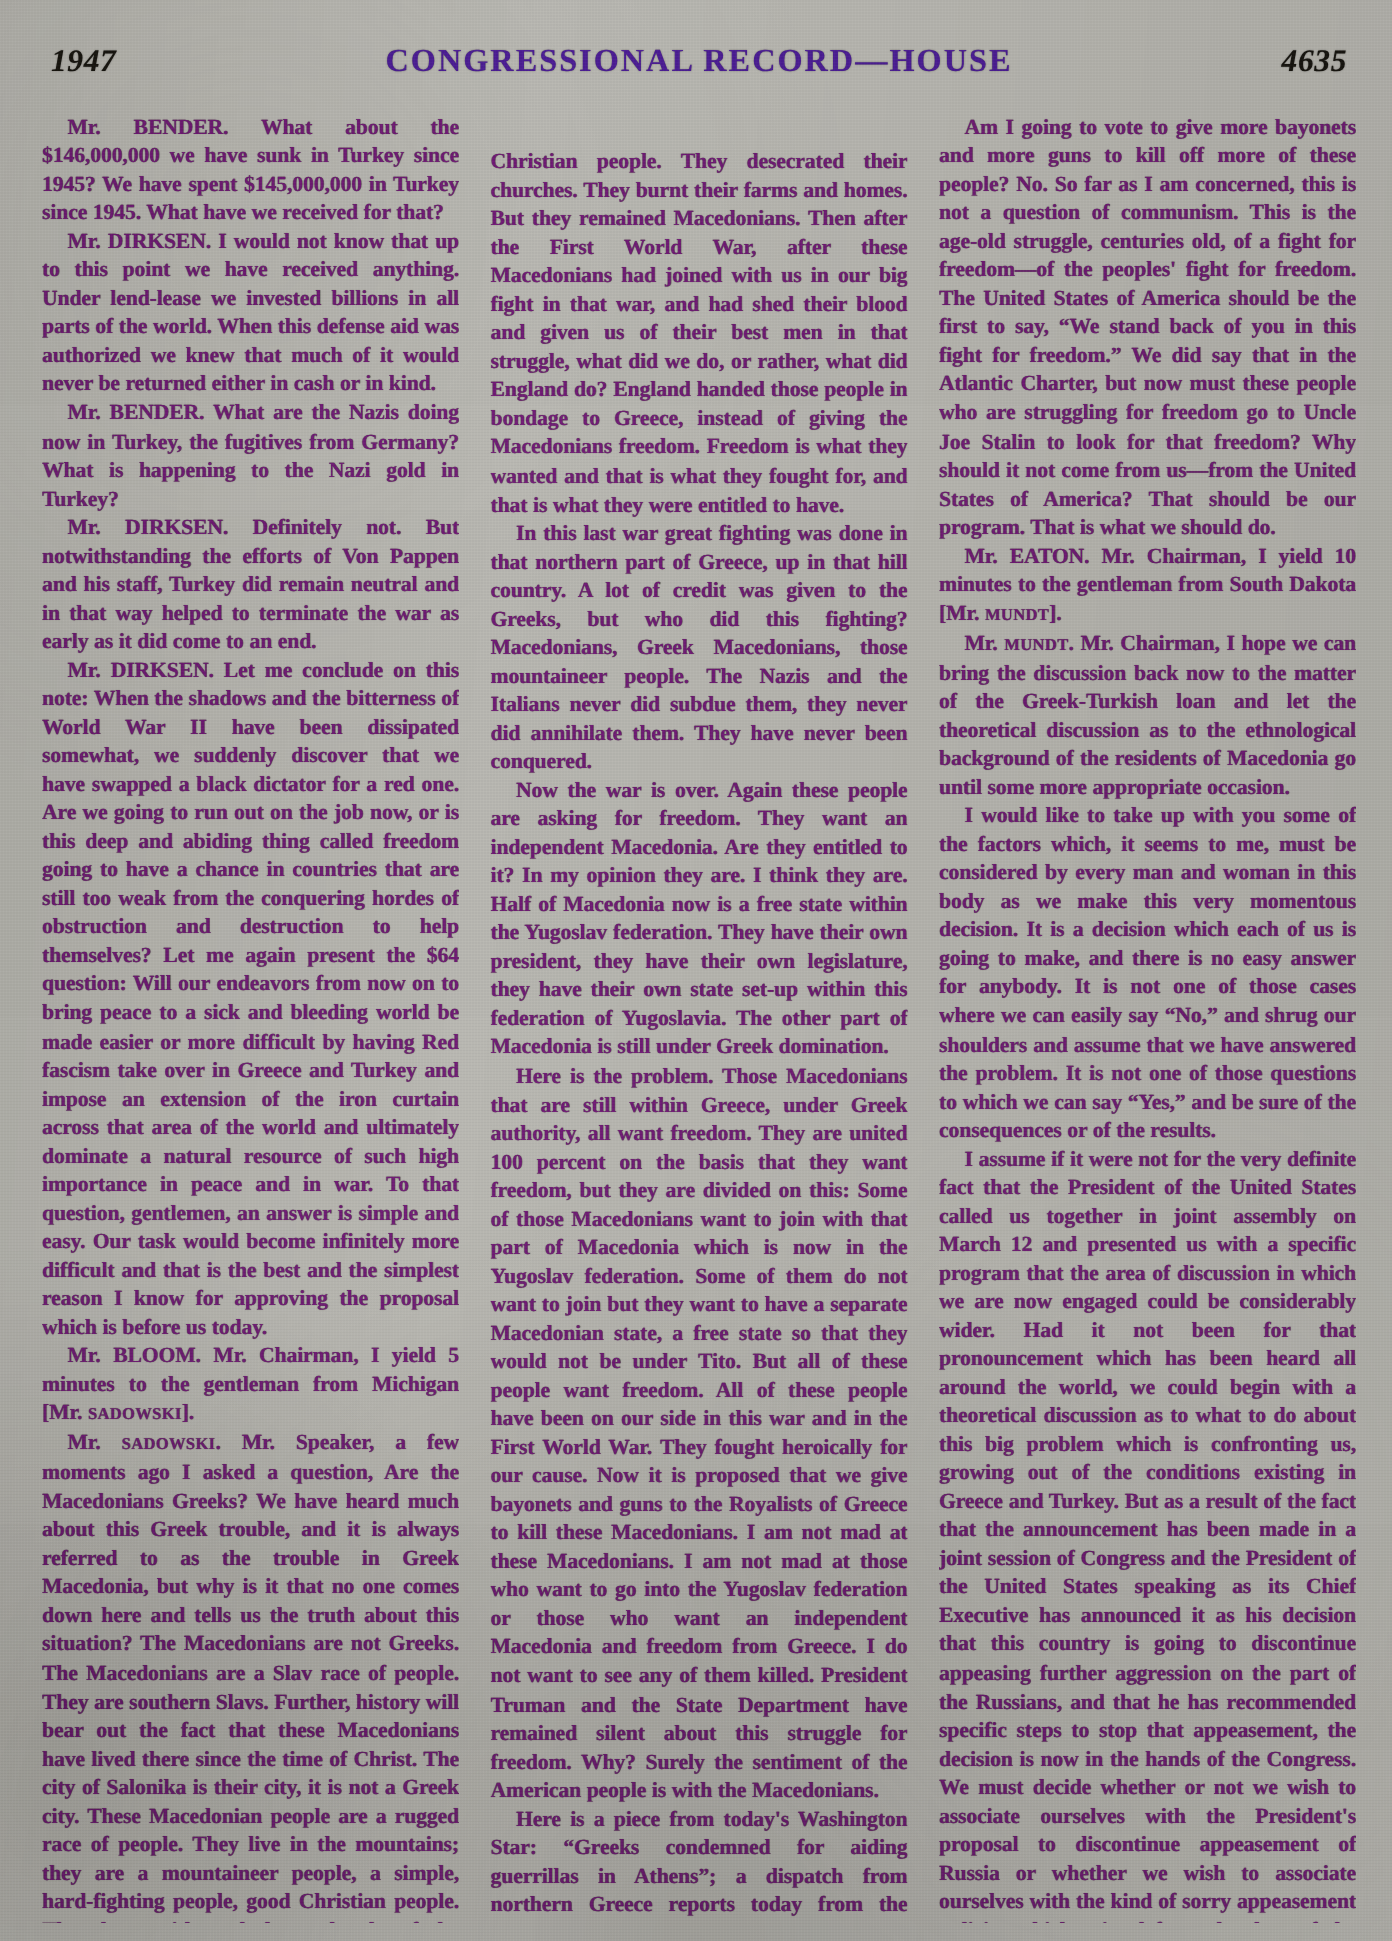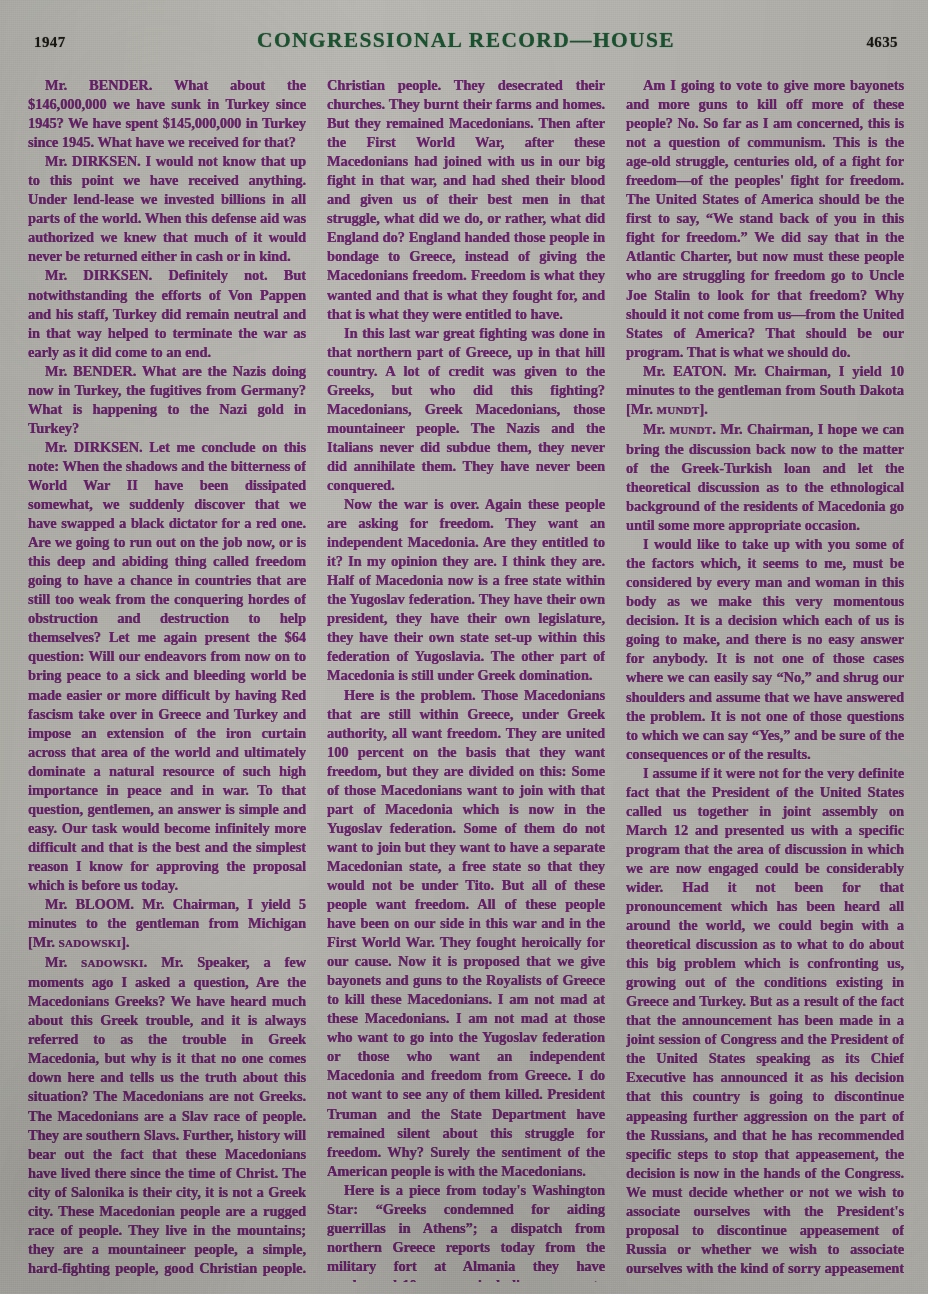--- a/index.html
+++ b/index.html
@@ -52,31 +52,32 @@
     top: 28px;
     left: 34px;
     right: 30px;
     height: 34px;
     display: flex;
     align-items: baseline;
     justify-content: space-between;
     z-index: 3;
   }
   .rh-year, .rh-page {
-    font-size: 15px;
+    font-size: 21px;
     font-weight: bold;
     letter-spacing: 0.4px;
     color: #17150f;
     text-shadow: 0 0 1px rgba(30,28,24,0.55);
+    font-style: italic;
   }
   .rh-title {
     font-size: 21.5px;
     font-weight: bold;
     letter-spacing: 1.35px;
-    color: #14532d;
+    color: #4c1d95;
     text-shadow: 0 0 1px rgba(30,28,24,0.55);
     white-space: nowrap;
   }
 
   
   .columns {
     position: absolute;
     top: 76px;
     left: 28px;
     width: 876px;
@@ -100,21 +101,21 @@
     line-height: 19.05px;
     font-weight: bold;
     letter-spacing: -0.05px;
     word-spacing: 0.2px;
     color: #701a75;
     text-shadow:
       0.35px 0 0.45px rgba(40,38,33,0.55),
       -0.3px 0.3px 0.5px rgba(55,52,46,0.40);
     -webkit-font-smoothing: none;
   }
-  .col p.cont { text-indent: 0; }
+  .col p.cont { text-indent: 0; margin-top: 23px; }
   .col p:last-child { text-align: justify; }
 
   .sc {
     font-variant: small-caps;
     font-size: 11px;
     letter-spacing: 0.25px;
   }
 </style>
 </head>
 <body>
@@ -124,22 +125,22 @@
   <div class="running-head">
     <div class="rh-year">1947</div>
     <div class="rh-title">CONGRESSIONAL RECORD—HOUSE</div>
     <div class="rh-page">4635</div>
   </div>
 
   <div class="columns">
     <div class="col" id="col1">
         <p>Mr. BENDER. What about the $146,000,000 we have sunk in Turkey since 1945? We have spent $145,000,000 in Turkey since 1945. What have we received for that?</p>
         <p>Mr. DIRKSEN. I would not know that up to this point we have received anything. Under lend-lease we invested billions in all parts of the world. When this defense aid was authorized we knew that much of it would never be returned either in cash or in kind.</p>
+        <p>Mr. BENDER. What are the Nazis doing now in Turkey, the fugitives from Germany? What is happening to the Nazi gold in Turkey?</p>
         <p>Mr. DIRKSEN. Definitely not. But notwithstanding the efforts of Von Pappen and his staff, Turkey did remain neutral and in that way helped to terminate the war as early as it did come to an end.</p>
-        <p>Mr. BENDER. What are the Nazis doing now in Turkey, the fugitives from Germany? What is happening to the Nazi gold in Turkey?</p>
         <p>Mr. DIRKSEN. Let me conclude on this note: When the shadows and the bitterness of World War II have been dissipated somewhat, we suddenly discover that we have swapped a black dictator for a red one. Are we going to run out on the job now, or is this deep and abiding thing called freedom going to have a chance in countries that are still too weak from the conquering hordes of obstruction and destruction to help themselves? Let me again present the $64 question: Will our endeavors from now on to bring peace to a sick and bleeding world be made easier or more difficult by having Red fascism take over in Greece and Turkey and impose an extension of the iron curtain across that area of the world and ultimately dominate a natural resource of such high importance in peace and in war. To that question, gentlemen, an answer is simple and easy. Our task would become infinitely more difficult and that is the best and the simplest reason I know for approving the proposal which is before us today.</p>
         <p>Mr. BLOOM. Mr. Chairman, I yield 5 minutes to the gentleman from Michigan [Mr. <span class="sc">SADOWSKI</span>].</p>
         <p>Mr. <span class="sc">SADOWSKI</span>. Mr. Speaker, a few moments ago I asked a question, Are the Macedonians Greeks? We have heard much about this Greek trouble, and it is always referred to as the trouble in Greek Macedonia, but why is it that no one comes down here and tells us the truth about this situation? The Macedonians are not Greeks. The Macedonians are a Slav race of people. They are southern Slavs. Further, history will bear out the fact that these Macedonians have lived there since the time of Christ. The city of Salonika is their city, it is not a Greek city. These Macedonian people are a rugged race of people. They live in the mountains; they are a mountaineer people, a simple, hard-fighting people, good Christian people. They have withstood the onslaught of the Romans, the Greeks, and the Turks. The Turks did their best to make Mohammedans out of them. They had them under Turkish domination for many, many years. The Turks practiced every kind of brutality against these</p>
       </div>
     <div class="col" id="col2">
         <p class="cont">Christian people. They desecrated their churches. They burnt their farms and homes. But they remained Macedonians. Then after the First World War, after these Macedonians had joined with us in our big fight in that war, and had shed their blood and given us of their best men in that struggle, what did we do, or rather, what did England do? England handed those people in bondage to Greece, instead of giving the Macedonians freedom. Freedom is what they wanted and that is what they fought for, and that is what they were entitled to have.</p>
         <p>In this last war great fighting was done in that northern part of Greece, up in that hill country. A lot of credit was given to the Greeks, but who did this fighting? Macedonians, Greek Macedonians, those mountaineer people. The Nazis and the Italians never did subdue them, they never did annihilate them. They have never been conquered.</p>
         <p>Now the war is over. Again these people are asking for freedom. They want an independent Macedonia. Are they entitled to it? In my opinion they are. I think they are. Half of Macedonia now is a free state within the Yugoslav federation. They have their own president, they have their own legislature, they have their own state set-up within this federation of Yugoslavia. The other part of Macedonia is still under Greek domination.</p>
         <p>Here is the problem. Those Macedonians that are still within Greece, under Greek authority, all want freedom. They are united 100 percent on the basis that they want freedom, but they are divided on this: Some of those Macedonians want to join with that part of Macedonia which is now in the Yugoslav federation. Some of them do not want to join but they want to have a separate Macedonian state, a free state so that they would not be under Tito. But all of these people want freedom. All of these people have been on our side in this war and in the First World War. They fought heroically for our cause. Now it is proposed that we give bayonets and guns to the Royalists of Greece to kill these Macedonians. I am not mad at these Macedonians. I am not mad at those who want to go into the Yugoslav federation or those who want an independent Macedonia and freedom from Greece. I do not want to see any of them killed. President Truman and the State Department have remained silent about this struggle for freedom. Why? Surely the sentiment of the American people is with the Macedonians.</p>
         <p>Here is a piece from today's Washington Star: “Greeks condemned for aiding guerrillas in Athens”; a dispatch from northern Greece reports today from the military fort at Almania they have condemned 10 persons, including women, to death and sentenced 6 others to life imprisonment for aiding antigovernment guerrilla forces.</p>

